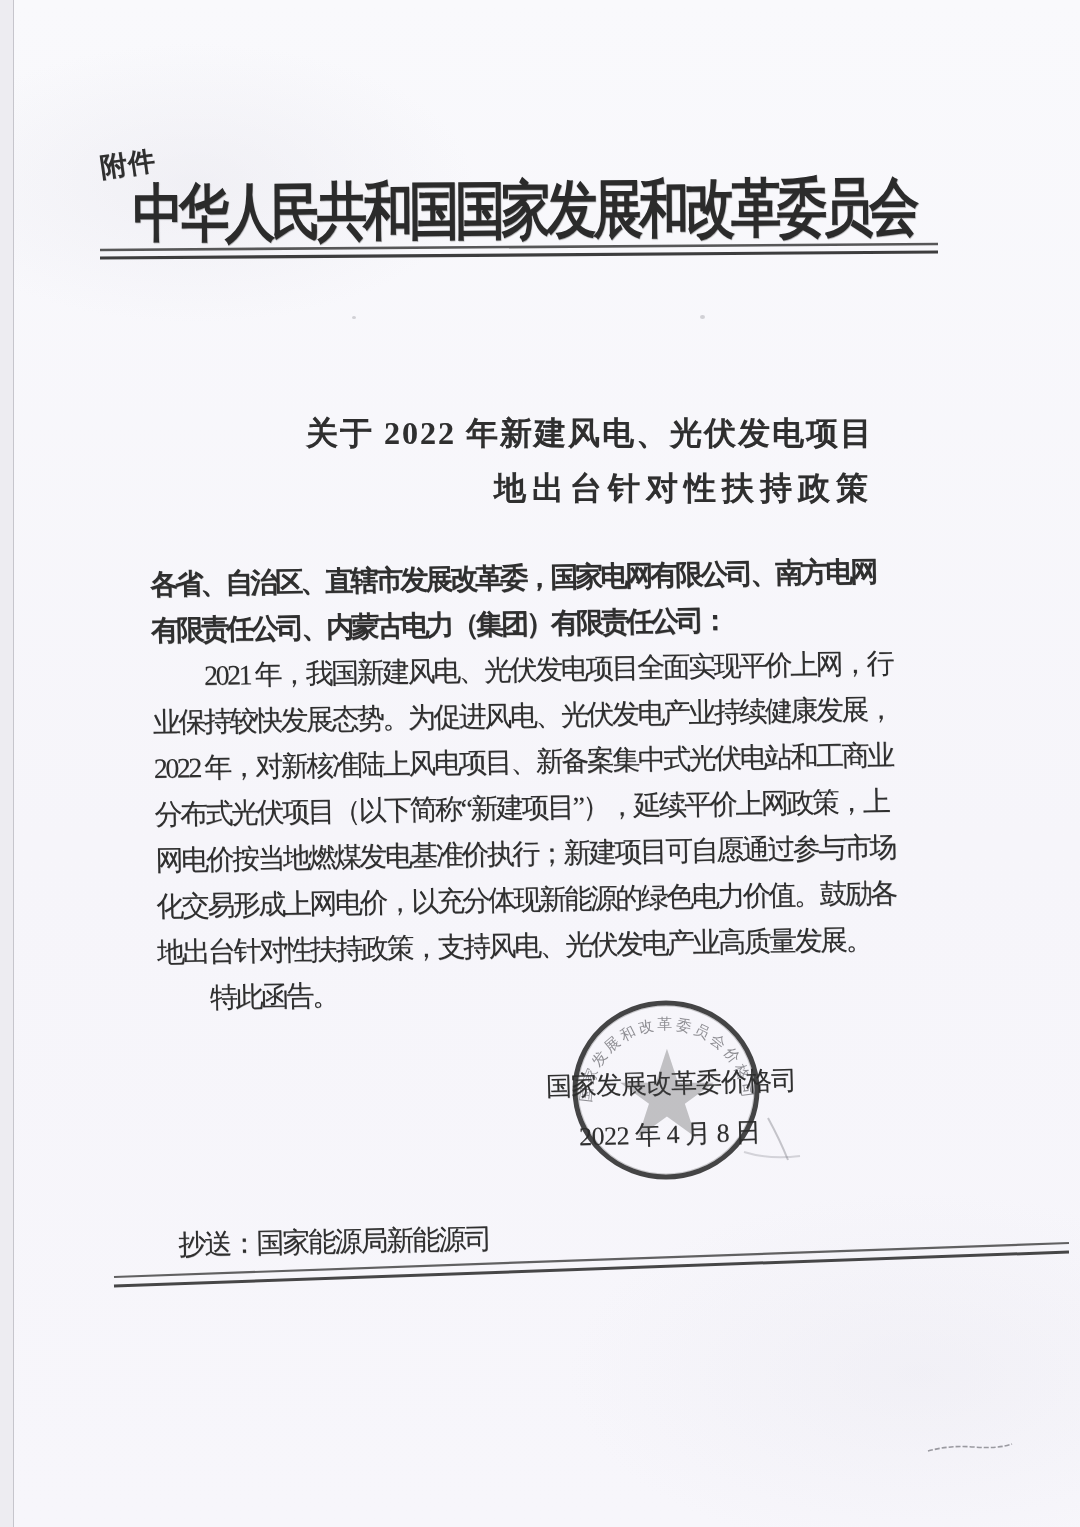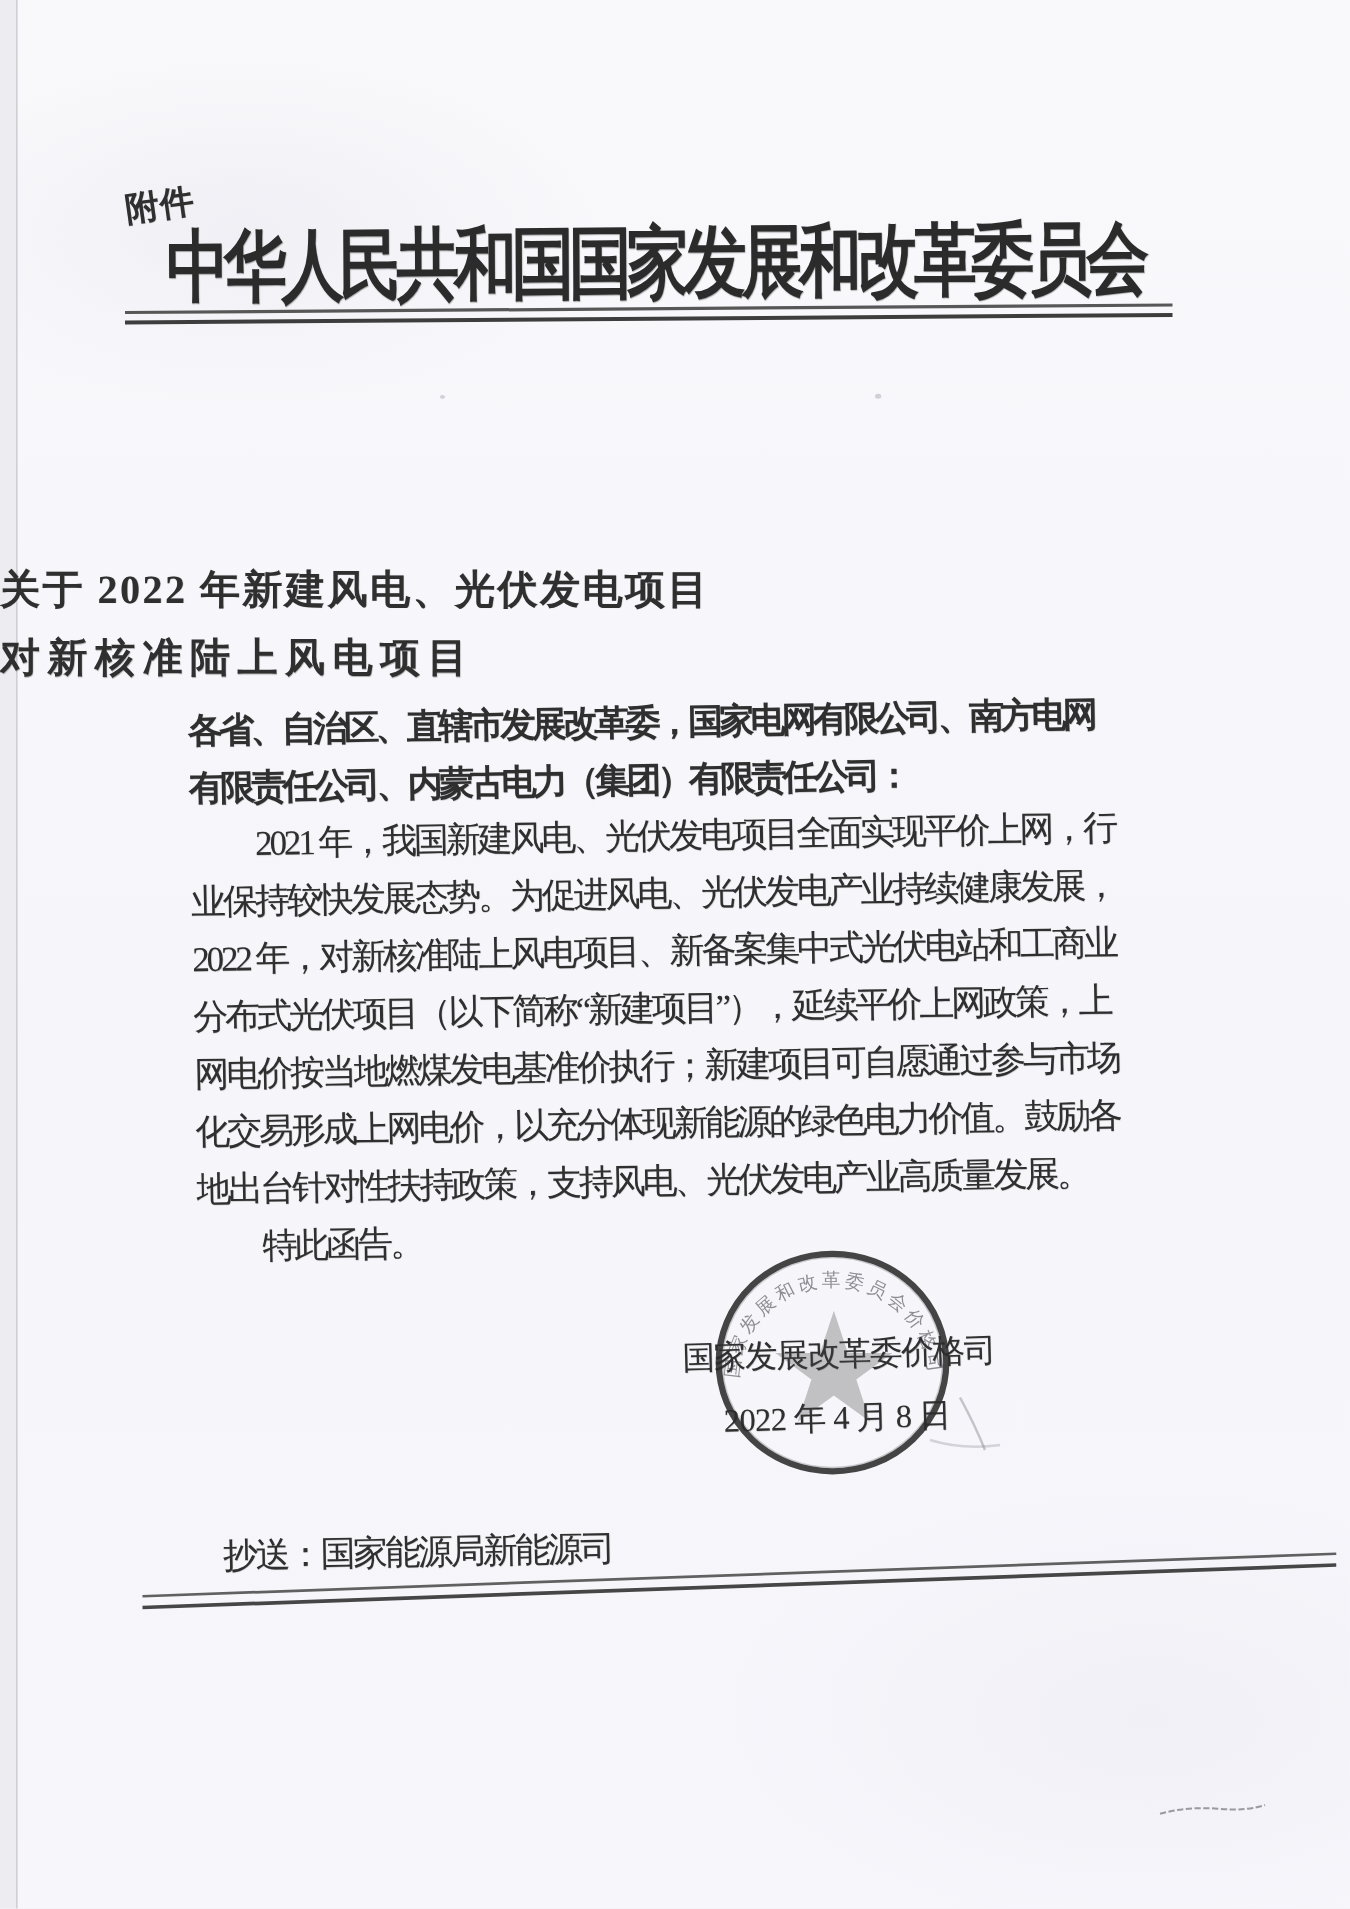--- a/index.html
+++ b/index.html
@@ -36,24 +36,23 @@
     position: absolute; left: 133px; top: 172px;
     width: 800px; white-space: nowrap;
     font-size: 50px; font-weight: 700; letter-spacing: -4px;
     transform: scaleY(1.26) rotate(-0.4deg);
     transform-origin: left top;
     color: #2b2b2b;
     text-shadow: 0.5px 0.6px 0.8px rgba(30,30,30,0.4);
   }
   .title-line {
     position: absolute; left: 0; width: 874px;
-    text-align: left;
+    text-align: right;
     font-size: 32px; font-weight: 700;
     white-space: nowrap;
-    margin-top: 38px;
   }
   .title-1 { top: 412px; letter-spacing: 2px; }
   .title-2 { top: 467px; letter-spacing: 6px; }
 
   .body-block {
     position: absolute; left: 150px; top: 562px; width: 736px;
     font-size: 28px; line-height: 46px;
     letter-spacing: -2.5px;
     transform: rotate(-1.05deg);
     transform-origin: left top;
@@ -95,21 +94,21 @@
 
 <div id="page">
 
   <div class="edge-strip"></div>
 
   <div class="attachment ink">附件</div>
 
   <div class="org-title">中华人民共和国国家发展和改革委员会</div>
 
   <div class="title-line title-1 ink">关于 2022 年新建风电、光伏发电项目</div>
-  <div class="title-line title-2 ink">对新核准陆上风电项目</div>
+  <div class="title-line title-2 ink">地出台针对性扶持政策</div>
 
   <div class="body-block ink">
     <div class="line recipient">各省、自治区、直辖市发展改革委，国家电网有限公司、南方电网</div>
     <div class="line recipient">有限责任公司、内蒙古电力（集团）有限责任公司：</div>
     <div class="line indent">2021 年，我国新建风电、光伏发电项目全面实现平价上网，行</div>
     <div class="line">业保持较快发展态势。为促进风电、光伏发电产业持续健康发展，</div>
     <div class="line">2022 年，对新核准陆上风电项目、新备案集中式光伏电站和工商业</div>
     <div class="line">分布式光伏项目（以下简称“新建项目”），延续平价上网政策，上</div>
     <div class="line">网电价按当地燃煤发电基准价执行；新建项目可自愿通过参与市场</div>
     <div class="line">化交易形成上网电价，以充分体现新能源的绿色电力价值。鼓励各</div>

